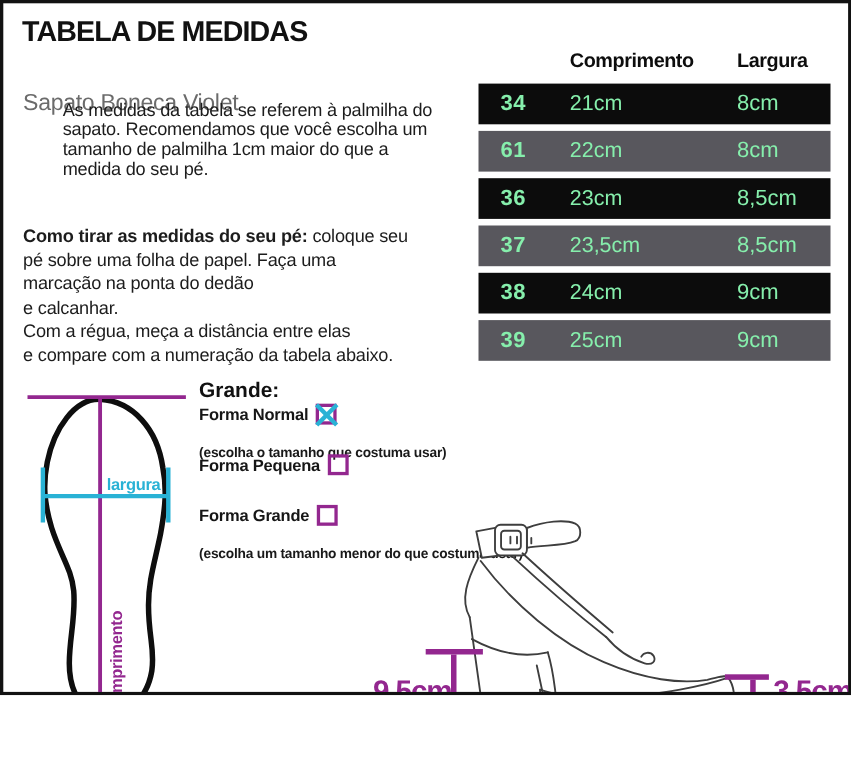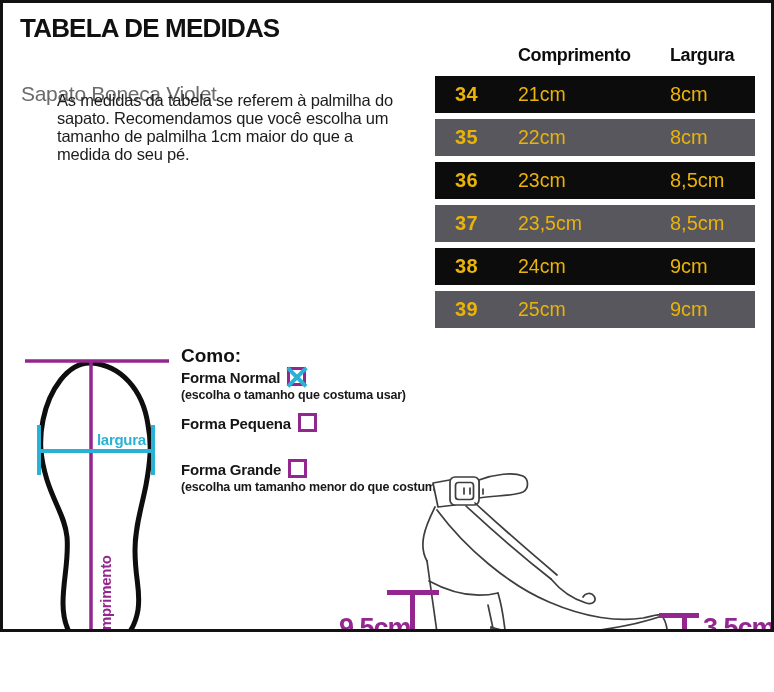--- a/index.html
+++ b/index.html
@@ -43,21 +43,21 @@
   
   .size-table{position:absolute;left:432px;top:40px;width:320px;}
   .tbl-head{position:relative;height:33px;}
   .tbl-head span{
     position:absolute;top:2px;font-size:18px;font-weight:800;
     letter-spacing:-0.4px;color:#0d0d0d;white-space:nowrap;
   }
   .tbl-head .h-comp{left:83px;}
   .tbl-head .h-larg{left:235px;}
   .tbl-row{
-    position:relative;height:37px;margin-bottom:6px;color:#eab308;
+    position:relative;height:37px;margin-bottom:6px;color:#86efac;
   }
   .tbl-row:nth-child(odd){background:var(--row_gray);}
   .tbl-row:nth-child(even){background:var(--row_black);}
   .tbl-row span{position:absolute;line-height:37px;white-space:nowrap;}
   .tbl-row .c-size{left:20px;font-size:20px;font-weight:800;letter-spacing:0.5px;}
   .tbl-row .c-comp{left:83px;font-size:19.5px;font-weight:400;}
   .tbl-row .c-larg{left:235px;font-size:20px;font-weight:400;}
   
   .foot-svg{position:absolute;left:10px;top:342px;}
   .foot-outline{fill:none;stroke:#0e0e0e;stroke-width:5;stroke-linejoin:round;}
@@ -77,21 +77,21 @@
   .cb{
     position:relative;display:inline-block;width:13px;height:13px;
     border:3px solid var(--purple);margin-left:7px;flex:none;
   }
   .cb.checked::before,.cb.checked::after{
     content:"";position:absolute;left:50%;top:50%;width:26px;height:3.6px;
     background:var(--cyan);
   }
   .cb.checked::before{transform:translate(-50%,-50%) rotate(45deg);}
   .cb.checked::after{transform:translate(-50%,-50%) rotate(-45deg);}
-  .opt-caption{font-size:12.5px;font-weight:600;letter-spacing:-0.2px;color:#191919;margin-top:2px;white-space:nowrap;}
+  .opt-caption{font-size:12.5px;font-weight:600;letter-spacing:-0.2px;color:#191919;margin-top:18px;white-space:nowrap;}
   
   .sole-heading{position:absolute;left:265px;top:513px;font-size:20px;font-weight:800;letter-spacing:-0.3px;color:#111;}
   .shoe-svg{position:absolute;left:368px;top:430px;}
   .shoe-svg path,.shoe-svg rect{fill:none;stroke:#3e3e3e;stroke-width:1.7;stroke-linejoin:round;stroke-linecap:round;}
   .shoe-svg .wfill{fill:#fff;}
   .measure{position:absolute;box-sizing:border-box;border-top:5px solid var(--purple);border-bottom:5px solid var(--purple);}
   .measure::before{content:"";position:absolute;top:0;bottom:0;width:5px;background:var(--purple);}
   .measure.left-bar{left:384px;top:587px;width:52px;height:81px;}
   .measure.left-bar::before{left:23px;}
   .measure.right-bar{left:656px;top:610px;width:40px;height:36px;}
@@ -108,33 +108,39 @@
 
 <div class="page">
 
   <div class="title">TABELA DE MEDIDAS</div>
   <div class="subtitle">Sapato Boneca Violet</div>
 
   <div class="intro">As medidas da tabela se referem à palmilha do
 sapato. Recomendamos que você escolha um
 tamanho de palmilha 1cm maior do que a
 medida do seu pé.</div>
+  <div class="howto"><b>Como tirar as medidas do seu pé:</b><span> coloque seu
+pé sobre uma folha de papel. Faça uma
+marcação na ponta do dedão
+e calcanhar.
+Com a régua, meça a distância entre elas
+e compare com a numeração da tabela abaixo.</span></div>
 
   <div class="size-table">
     <div class="tbl-head">
       <span class="h-comp">Comprimento</span>
       <span class="h-larg">Largura</span>
     </div>
     <div class="tbl-row">
       <span class="c-size">34</span>
       <span class="c-comp">21cm</span>
       <span class="c-larg">8cm</span>
     </div>
     <div class="tbl-row">
-      <span class="c-size">35</span>
+      <span class="c-size">61</span>
       <span class="c-comp">22cm</span>
       <span class="c-larg">8cm</span>
     </div>
     <div class="tbl-row">
       <span class="c-size">36</span>
       <span class="c-comp">23cm</span>
       <span class="c-larg">8,5cm</span>
     </div>
     <div class="tbl-row">
       <span class="c-size">37</span>
@@ -169,21 +175,21 @@
     <line class="p-line" x1="12" y1="308" x2="156" y2="308"></line>
     <line class="p-line" x1="78" y1="16" x2="78" y2="308"></line>
     <line class="c-line" x1="26" y1="106" x2="140" y2="106"></line>
     <line class="c-line" x1="26" y1="80" x2="26" y2="130"></line>
     <line class="c-line" x1="140" y1="80" x2="140" y2="130"></line>
     <text class="lbl-cyan" x="84" y="100">largura</text>
     <text class="lbl-purple" transform="translate(98,302) rotate(-90)">comprimento</text>
   </svg>
 
   <div class="forma">
-    <div class="forma-heading">Como:</div>
+    <div class="forma-heading">Grande:</div>
     <div class="forma-opt o0">
       <div class="opt-line">
         <span class="opt-label">Forma Normal</span>
         <span class="cb checked"></span>
       </div>
       <div class="opt-caption">(escolha o tamanho que costuma usar)</div>
     </div>
     <div class="forma-opt o1">
       <div class="opt-line">
         <span class="opt-label">Forma Pequena</span>

